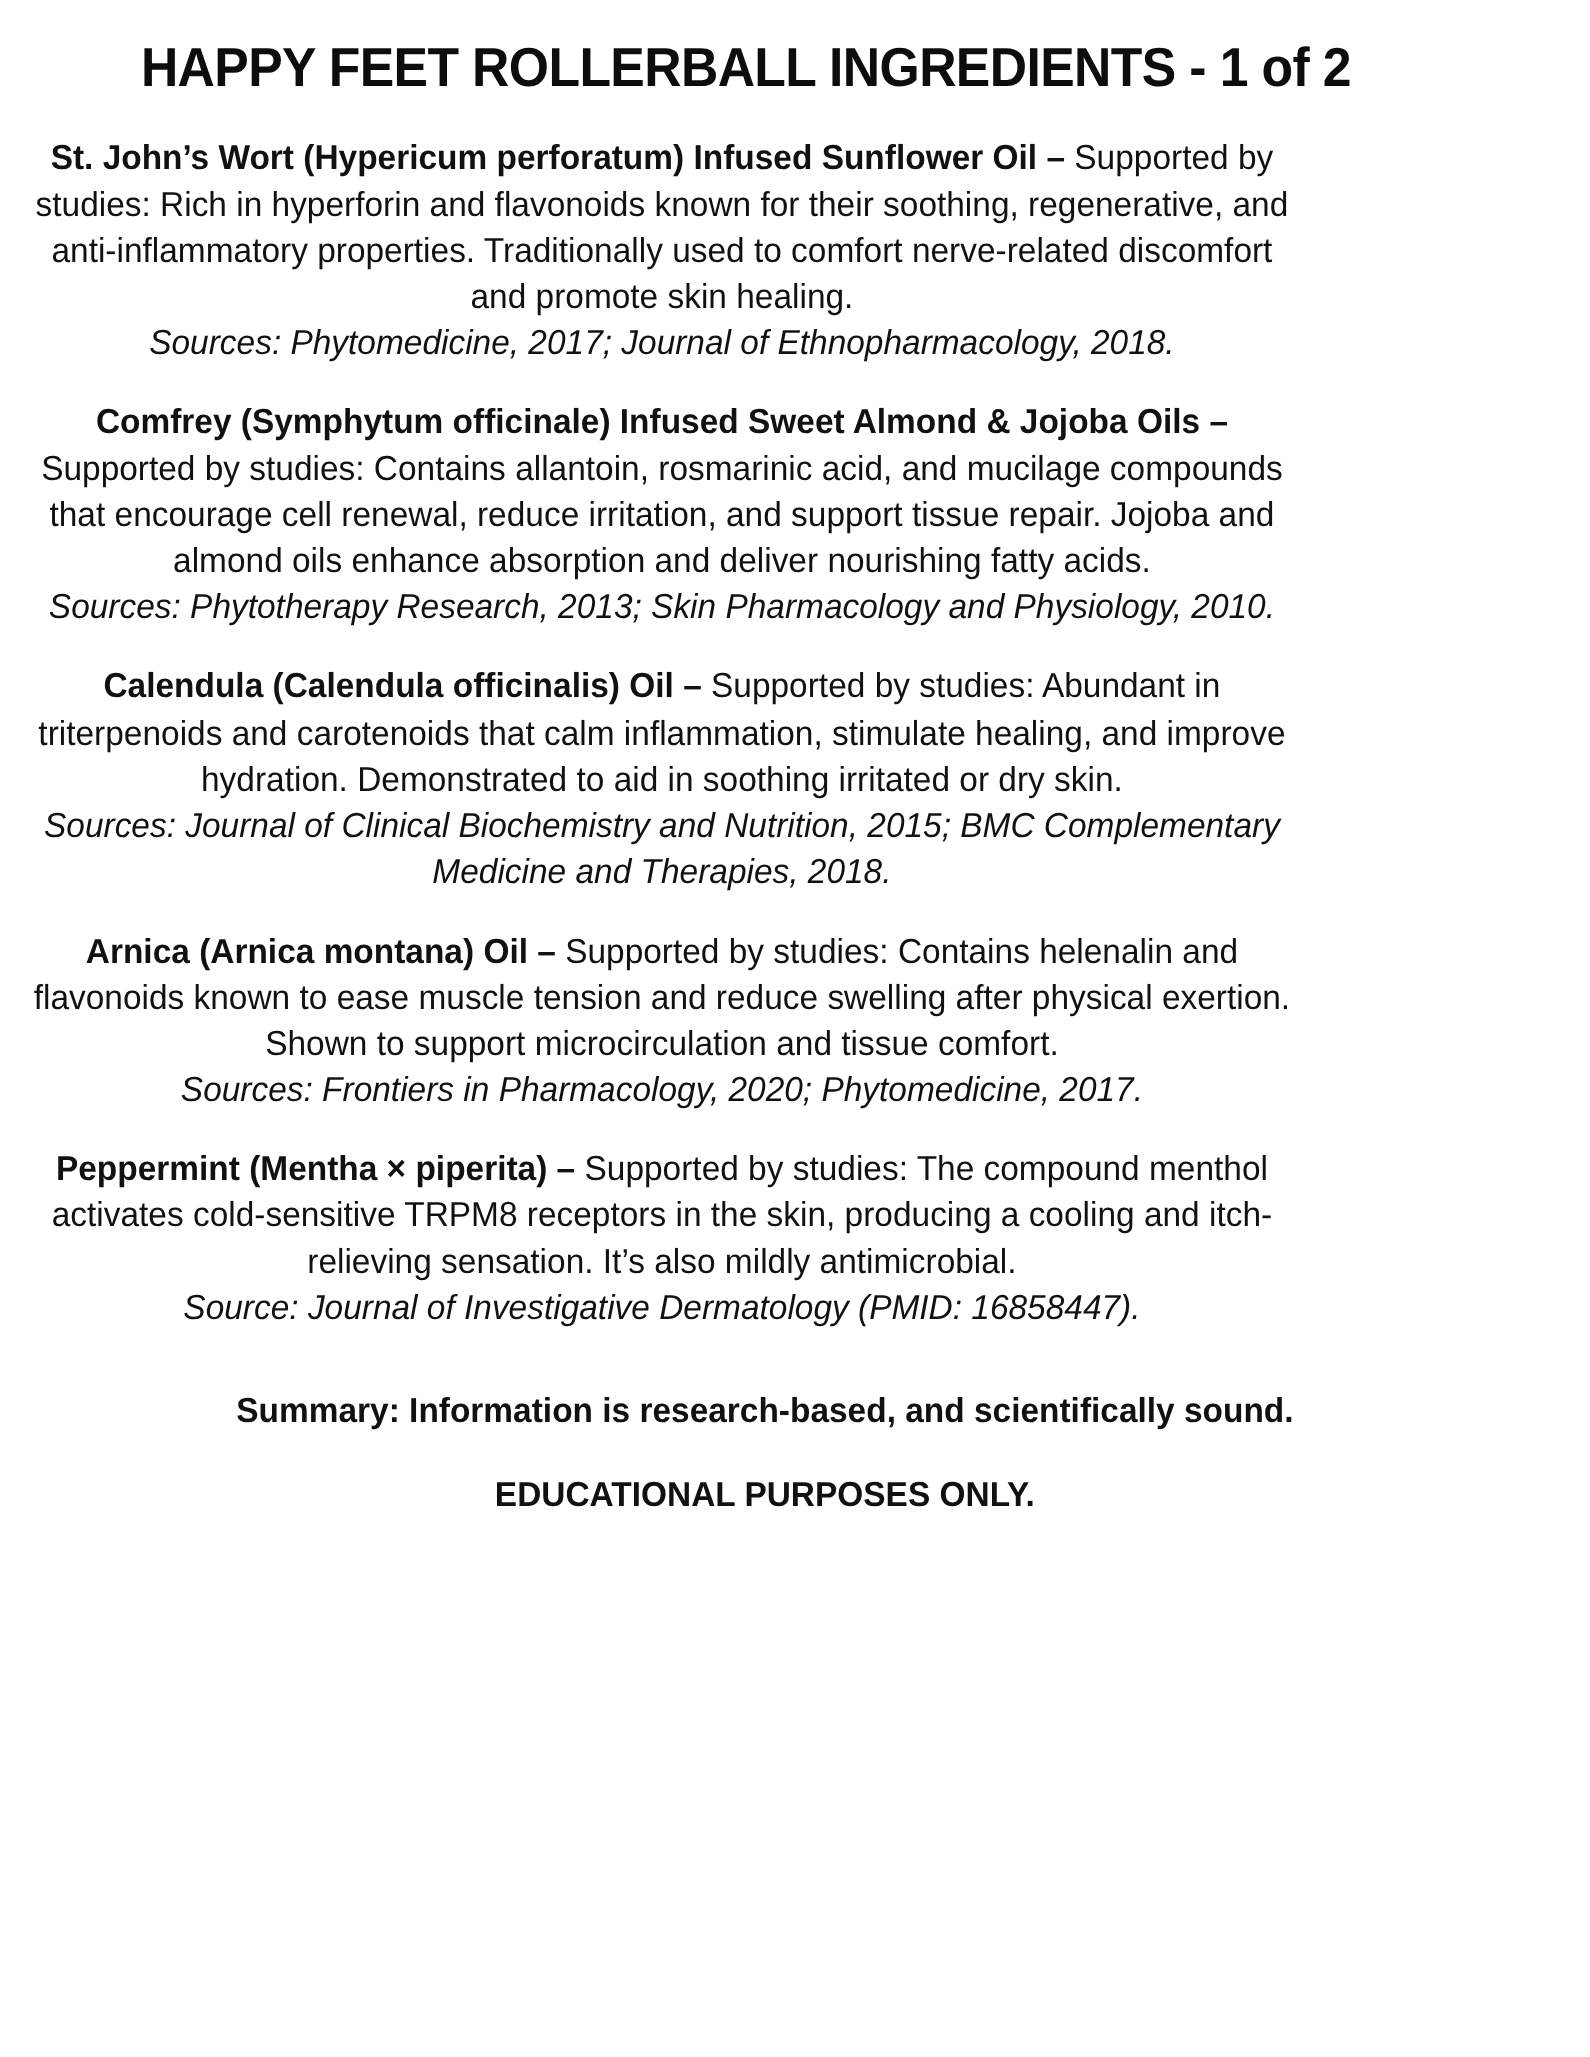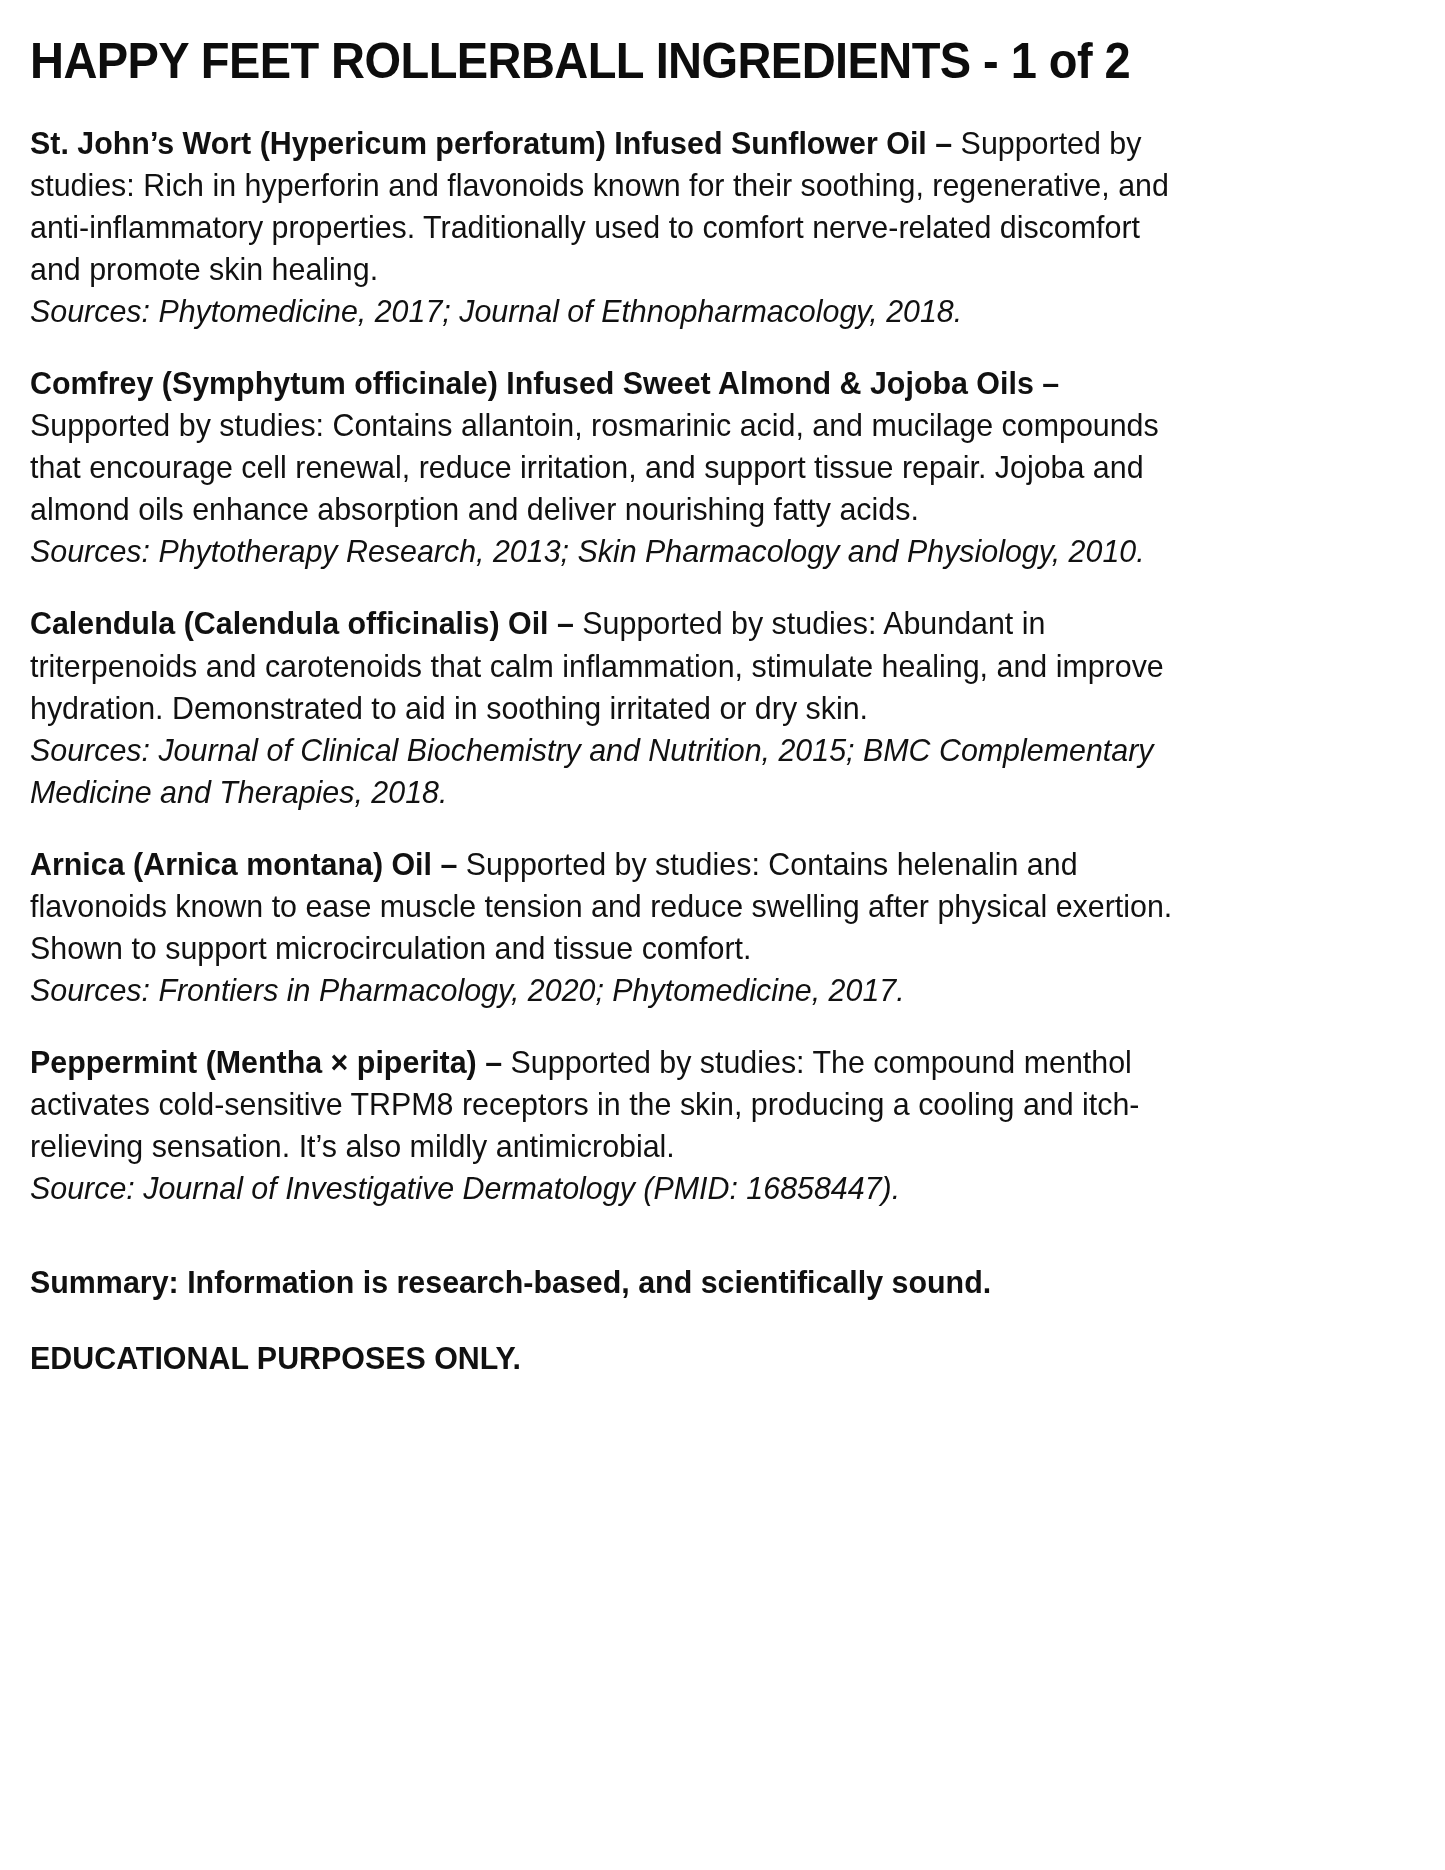--- a/index.html
+++ b/index.html
@@ -14,20 +14,21 @@
     color: #111111;
     -webkit-font-smoothing: antialiased;
   }
   .page {
     box-sizing: border-box;
     width: 1445px;
     height: 1870px;
     padding: 34px 36px 0 30px;
     background: #ffffff;
     position: relative;
+    text-align: center;
   }
   .doc-title {
     font-size: 50px;
     font-weight: bold;
     letter-spacing: -0.6px;
     line-height: 1.08;
     margin: 0 0 34px 0;
     color: #0d0d0d;
     transform: scaleX(0.94);
     transform-origin: left center;

